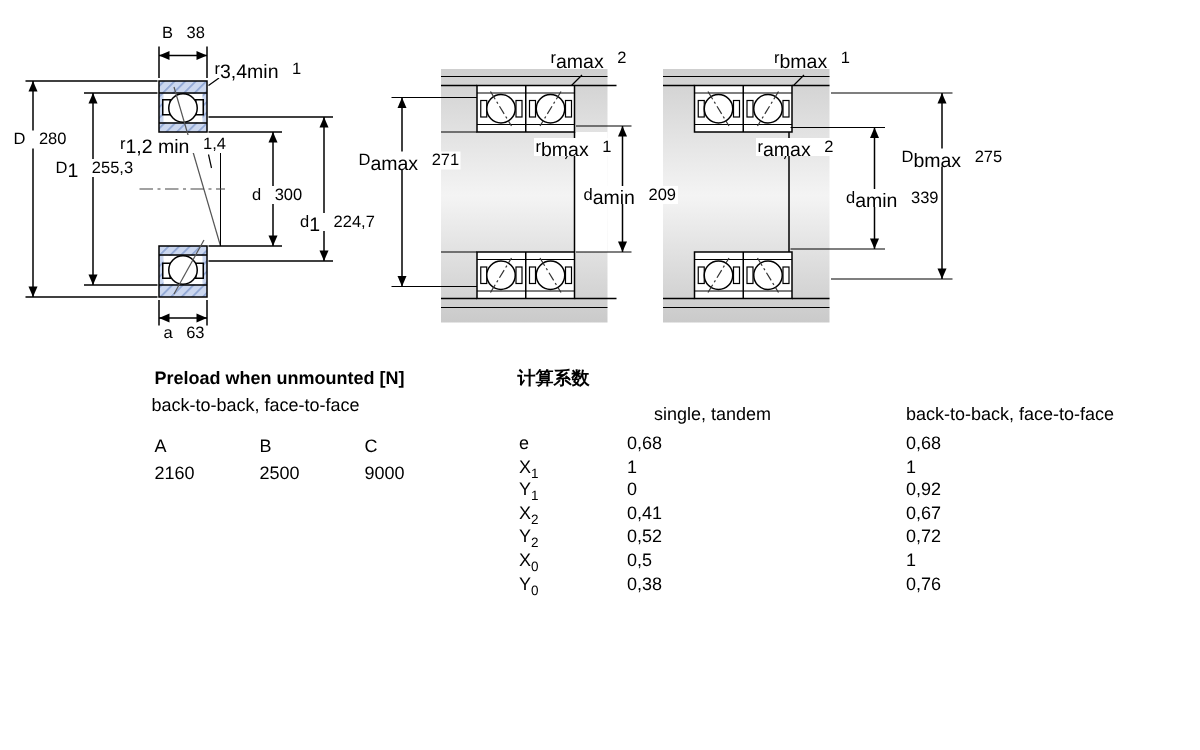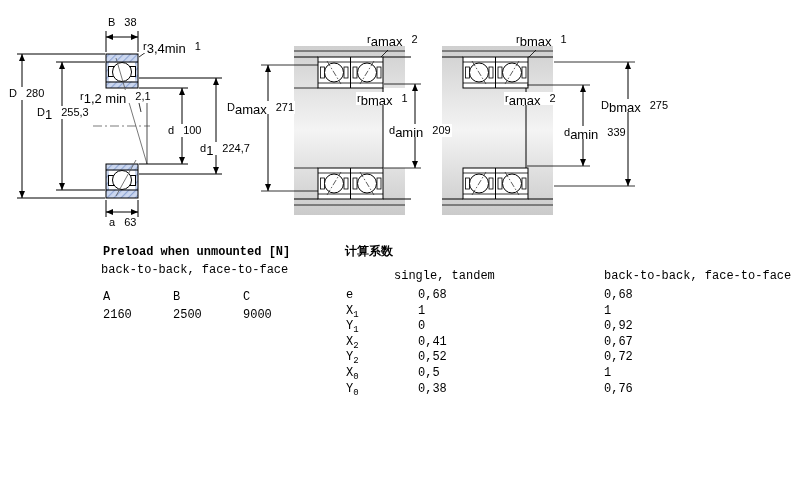--- a/index.html
+++ b/index.html
@@ -3,21 +3,21 @@
 <meta charset="utf-8">
 <style>
   html,body{margin:0;padding:0;background:#fff;}
   #stage{position:relative;width:800px;height:500px;background:#fff;overflow:hidden;
          font-family:"Liberation Sans",sans-serif;color:#000;}
   #linework{position:absolute;left:0;top:0;}
   .dim{position:absolute;font:11px "Liberation Sans",sans-serif;line-height:12px;
        white-space:nowrap;background:#fff;padding:0 1px;}
   .dim sub{font-size:13px;line-height:8px;text-align:center;}
   .dim .v{margin-left:9px;}
-  .ser{font-family:Liberation Mono, monospace;font-size:12px;line-height:14px;}
+  .ser{font-family:Liberation Sans, sans-serif;font-size:12px;line-height:14px;}
   .abs{position:absolute;white-space:nowrap;}
   .bold{font-weight:bold;}
   .frow{position:absolute;left:346px;width:420px;height:15px;}
   .frow .lab{position:absolute;left:0;}
   .frow .lab sub{font-size:9px;}
   .frow .v1{position:absolute;left:72px;}
   .frow .v2{position:absolute;left:258px;}
 </style>
 </head>
 <body>
@@ -224,39 +224,39 @@
   <div class="dim" style="left:107px;top:16px">
     <span>B</span><sub></sub><span class="v">38</span>
   </div>
   <div class="dim" style="left:142px;top:40px">
     <span>r</span><sub>3,4min</sub><span class="v">1</span>
   </div>
   <div class="dim" style="left:8px;top:87px">
     <span>D</span><sub></sub><span class="v">280</span>
   </div>
   <div class="dim" style="left:79px;top:90px">
-    <span>r</span><sub>1,2 min</sub><span class="v">2,1</span>
+    <span>r</span><sub>1,2 min</sub><span class="v">1,4</span>
   </div>
   <div class="dim" style="left:36px;top:106px">
     <span>D</span><sub>1</sub><span class="v">255,3</span>
   </div>
   <div class="dim" style="left:167px;top:124px">
-    <span>d</span><sub></sub><span class="v">100</span>
+    <span>d</span><sub></sub><span class="v">300</span>
   </div>
   <div class="dim" style="left:199px;top:142px">
     <span>d</span><sub>1</sub><span class="v">224,7</span>
   </div>
   <div class="dim" style="left:108px;top:216px">
     <span>a</span><sub></sub><span class="v">63</span>
   </div>
 
   <div class="dim" style="left:366px;top:33px">
     <span>r</span><sub>amax</sub><span class="v">2</span>
   </div>
-  <div class="dim" style="left:226px;top:101px">
+  <div class="dim" style="left:238px;top:101px">
     <span>D</span><sub>amax</sub><span class="v">271</span>
   </div>
   <div class="dim" style="left:356px;top:92px">
     <span>r</span><sub>bmax</sub><span class="v">1</span>
   </div>
   <div class="dim" style="left:388px;top:124px">
     <span>d</span><sub>amin</sub><span class="v">209</span>
   </div>
 
   <div class="dim" style="left:515px;top:33px">
@@ -278,21 +278,21 @@
     <div class="abs ser" style="left:103px;top:290px">A</div>
     <div class="abs ser" style="left:173px;top:290px">B</div>
     <div class="abs ser" style="left:243px;top:290px">C</div>
     <div class="abs ser" style="left:103px;top:308px">2160</div>
     <div class="abs ser" style="left:173px;top:308px">2500</div>
     <div class="abs ser" style="left:243px;top:308px">9000</div>
   </div>
 
   <div>
     <div class="abs ser bold" style="left:345px;top:245px">计算系数</div>
-    <div class="abs ser" style="left:394px;top:269px">single, tandem</div>
+    <div class="abs ser" style="left:436px;top:269px">single, tandem</div>
     <div class="abs ser" style="left:604px;top:269px">back-to-back, face-to-face</div>
 
     <div class="frow ser" style="top:288px">
       <span class="lab"><span>e</span><sub></sub></span>
       <span class="v1">0,68</span>
       <span class="v2">0,68</span>
     </div>
     <div class="frow ser" style="top:304px">
       <span class="lab"><span>X</span><sub>1</sub></span>
       <span class="v1">1</span>

